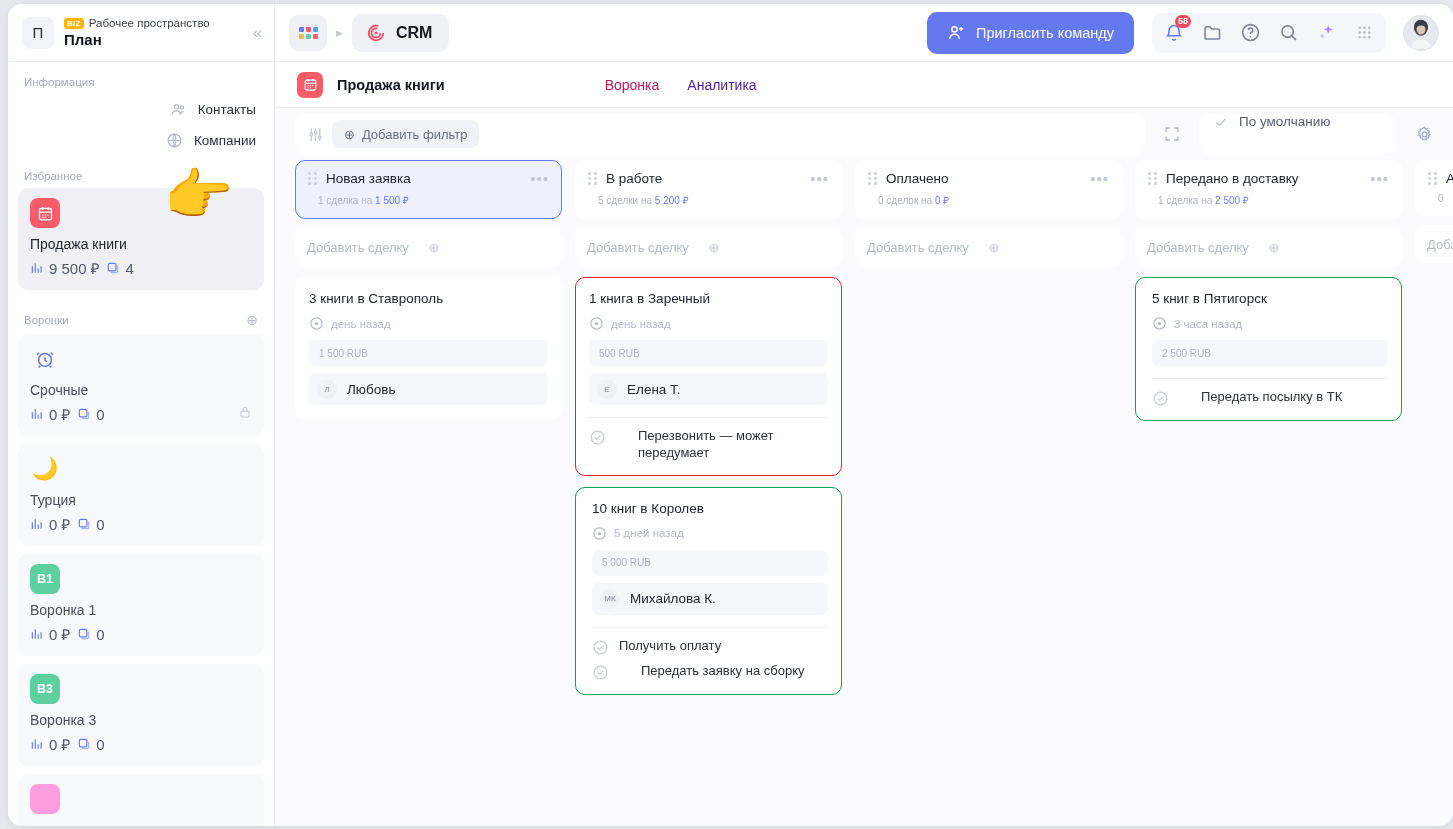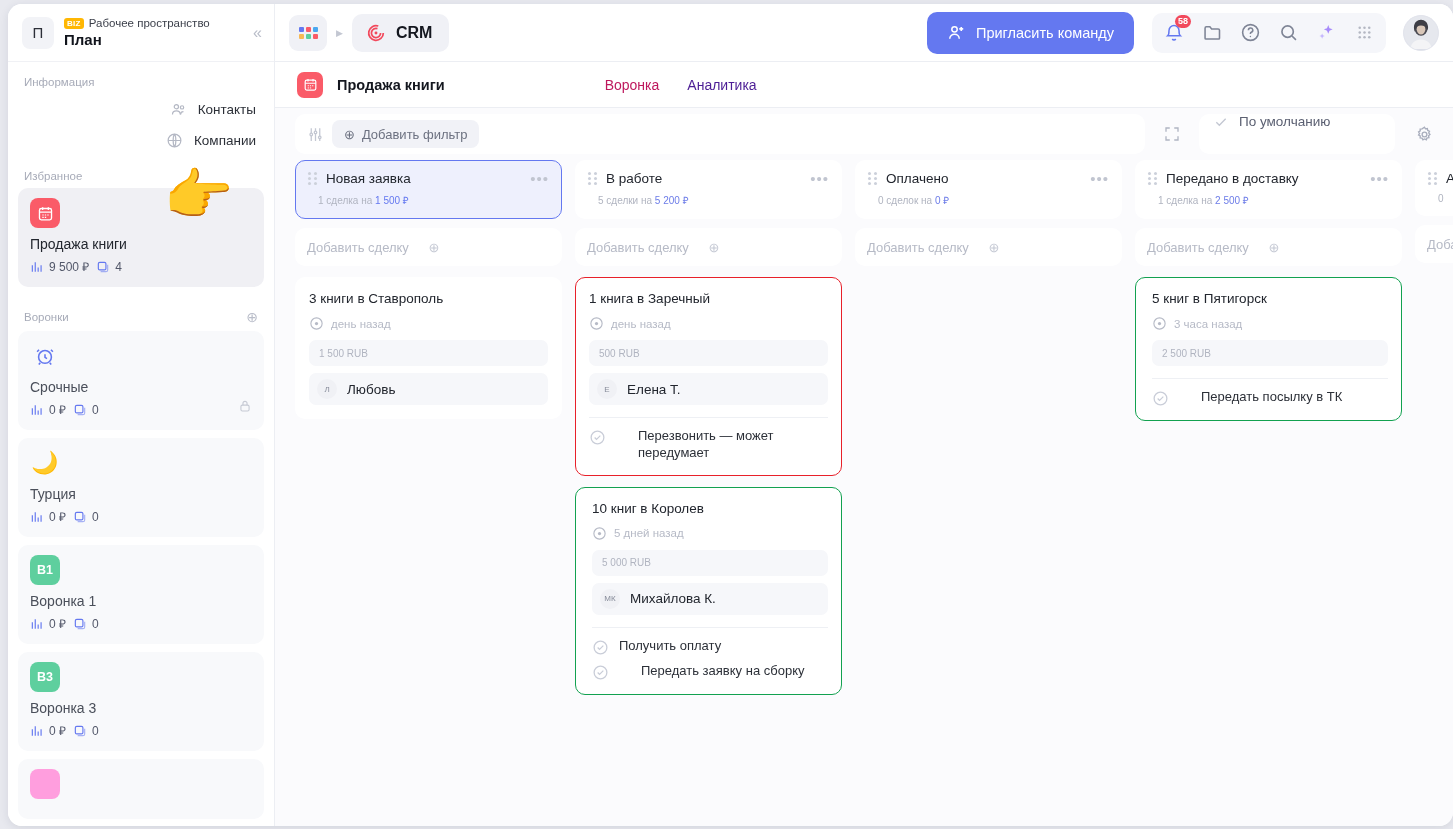--- a/index.html
+++ b/index.html
@@ -76,21 +76,21 @@
     width: 30px; height: 30px; border-radius: 8px;
     display: flex; align-items: center; justify-content: center;
     font-size: 17px; margin-bottom: 8px;
   }
   .ico-red { background: #fa5b68; }
   .ico-plain { background: transparent; font-size: 22px; }
   .ico-green { background: #5ecf9e; color: #fff; font-size: 12.5px; font-weight: 600; }
   .ico-pink { background: #ff9ede; color: #fff; font-size: 12.5px; font-weight: 600; }
   .card-title { font-size: 14px; color: #22262e; margin-bottom: 6px; }
   .fun-card .card-title { color: #4a4f5a; }
-  .card-stats { display: flex; align-items: center; gap: 7px; font-size: 12px; color: #53586a; }
+  .card-stats { display: flex; align-items: center; gap: 7px; font-size: 15px; color: #53586a; }
   .stat { display: flex; align-items: center; gap: 5px; }
   .lock-ico { position: absolute; right: 12px; bottom: 13px; color: #c6cad4; }
 
   .hand-emoji {
     position: absolute; left: 158px; top: 158px;
     font-size: 56px; z-index: 30; pointer-events: none;
     transform: scaleX(-1);
   }
 
   

